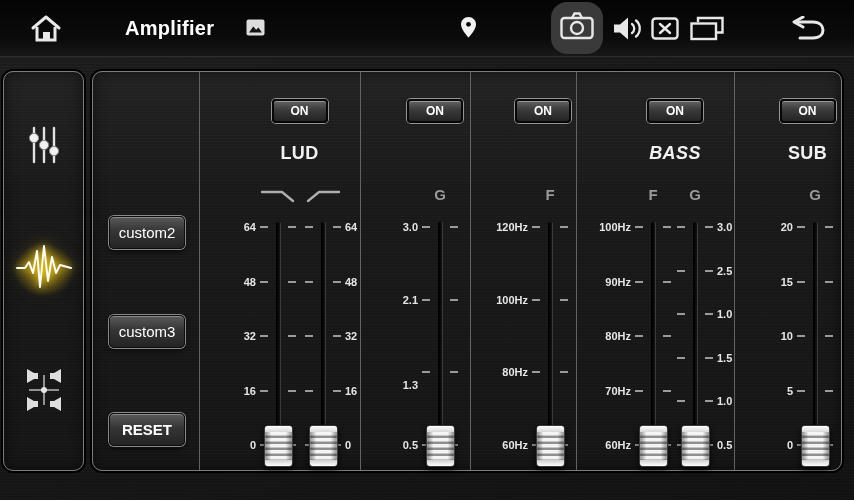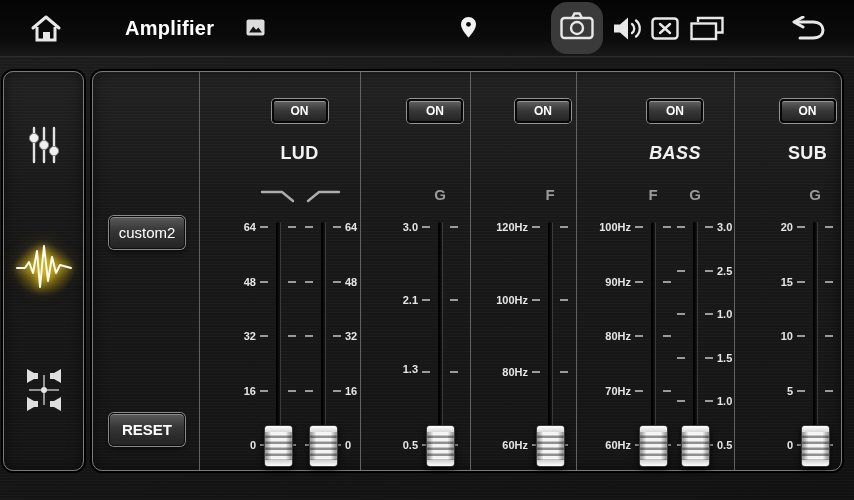--- a/index.html
+++ b/index.html
@@ -188,20 +188,21 @@
     </div>
   </aside>
 
   <main class="panel main" id="main-panel">
       <div class="divider" style="left: 106px;"></div>
       <div class="divider" style="left: 267px;"></div>
       <div class="divider" style="left: 377px;"></div>
       <div class="divider" style="left: 483px;"></div>
       <div class="divider" style="left: 641px;"></div>
       <div class="preset-btn" style="left: 16px; top: 144px;">custom2</div>
+      <div class="preset-btn" style="left: 16px; top: 243px;">custom3</div>
       <div class="preset-btn" style="left: 16px; top: 341px; font-weight: bold;">RESET</div>
       <div class="channel" style="left: 106px; width: 161px;">
         <div class="on-btn" style="left: 52.5px; top: 27px;">ON</div>
         <div class="channel-title" style="top: 71px;">LUD</div>
         <div class="curve" style="left: 41px; top: 116px;"><svg width="36" height="16" viewBox="0 0 36 16">
             <path d="M2,4 H22 L33,13" fill="none" stroke="#aeaeae" stroke-width="2.4" stroke-linecap="round" stroke-linejoin="round"></path>
           </svg></div>
         <div class="track" style="left: 58px; top: 150px; height: 237px;"></div>
         <div class="tick" style="left: 41px; top: 154px;"></div>
         <div class="tick" style="left: 69px; top: 154px;"></div>
@@ -245,21 +246,21 @@
         <div class="sub-label" style="left: 35px; top: 114px;">G</div>
         <div class="track" style="left: 59px; top: 150px; height: 237px;"></div>
         <div class="tick" style="left: 42px; top: 154px;"></div>
         <div class="tick" style="left: 70px; top: 154px;"></div>
         <div class="tick-label" style="top: 155px; right: 72px; text-align: right;">3.0</div>
         <div class="tick" style="left: 42px; top: 226.667px;"></div>
         <div class="tick" style="left: 70px; top: 226.667px;"></div>
         <div class="tick-label" style="top: 227.667px; right: 72px; text-align: right;">2.1</div>
         <div class="tick" style="left: 42px; top: 299.333px;"></div>
         <div class="tick" style="left: 70px; top: 299.333px;"></div>
-        <div class="tick-label" style="top: 297px; right: 72px; text-align: right;">1.3</div>
+        <div class="tick-label" style="top: 313px; right: 72px; text-align: right;">1.3</div>
         <div class="tick" style="left: 42px; top: 372px;"></div>
         <div class="tick" style="left: 70px; top: 372px;"></div>
         <div class="tick-label" style="top: 373px; right: 72px; text-align: right;">0.5</div>
         <div class="thumb" style="left: 46px; top: 353px;"></div>
       </div>
       <div class="channel" style="left: 377px; width: 106px;">
         <div class="on-btn" style="left: 25px; top: 27px;">ON</div>
         <div class="sub-label" style="left: 35px; top: 114px;">F</div>
         <div class="track" style="left: 59px; top: 150px; height: 237px;"></div>
         <div class="tick" style="left: 42px; top: 154px;"></div>

